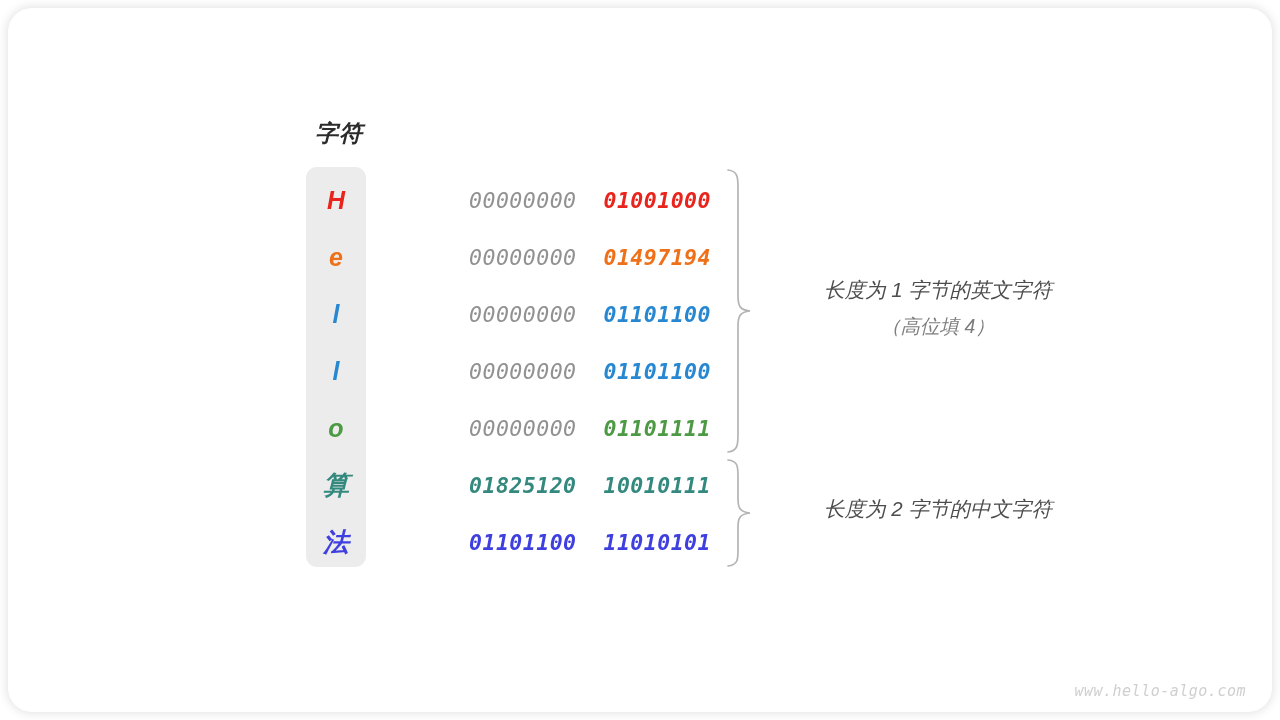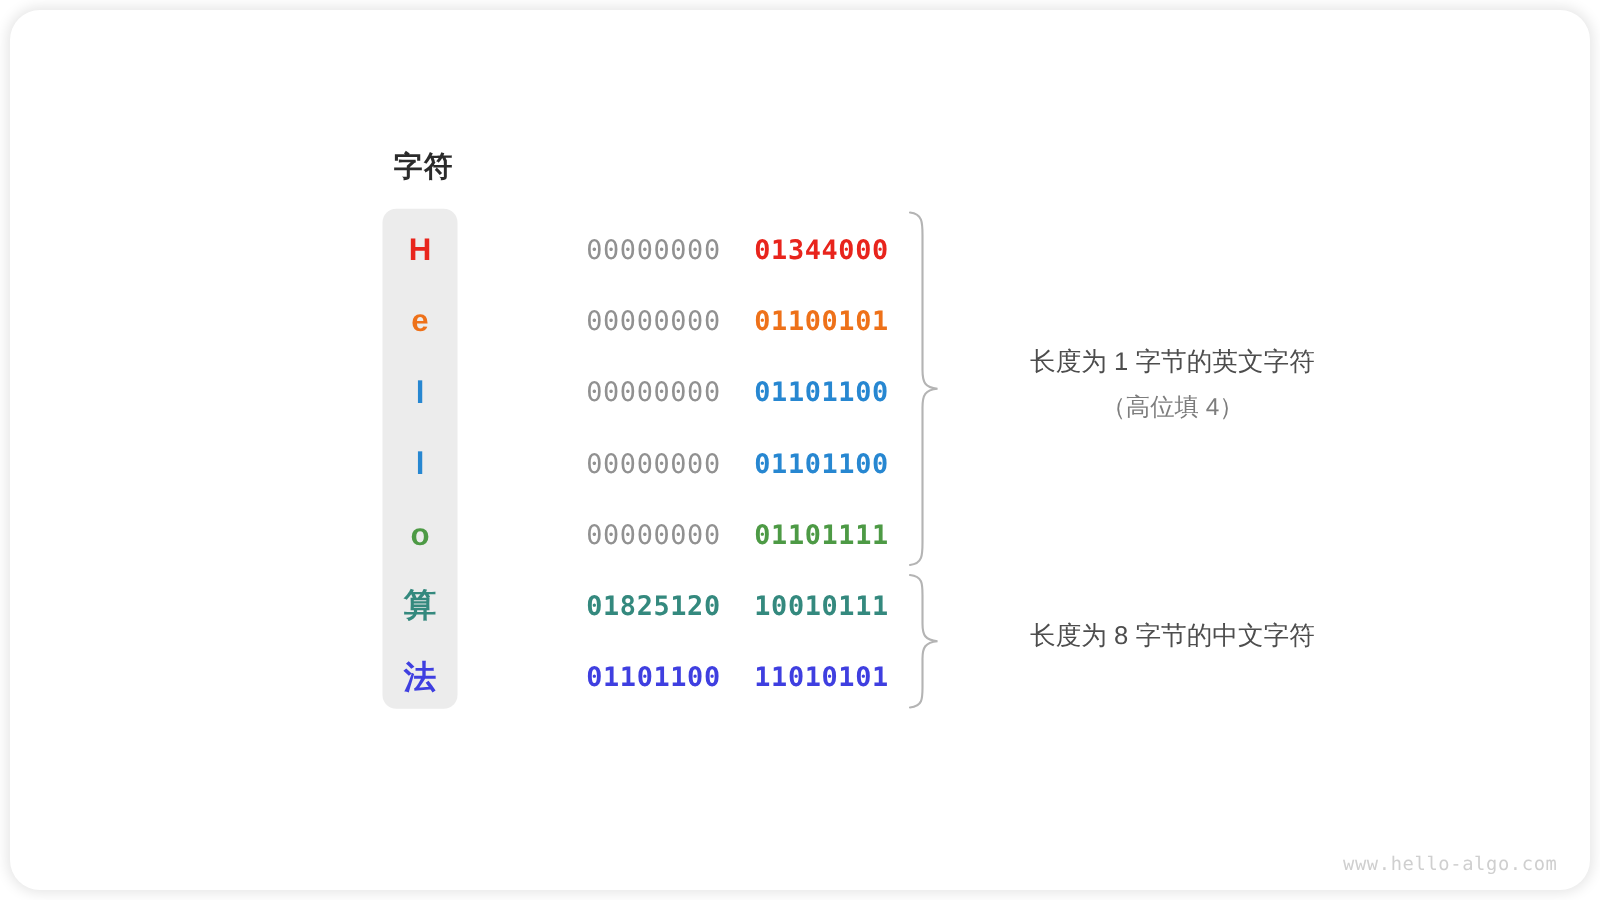--- a/index.html
+++ b/index.html
@@ -17,20 +17,21 @@
   
   #card {
     position: absolute;
     left: 8px;
     top: 8px;
     width: 1264px;
     height: 704px;
     background: #ffffff;
     border-radius: 24px;
     box-shadow: 0 0 10px 2px rgba(0,0,0,0.10);
+    font-style: italic;
   }
 
   
   #stage {
     position: absolute;
     left: 0;
     top: 0;
     width: 1264px;
     height: 704px;
   }
@@ -149,25 +150,25 @@
 <div id="card">
   <div id="stage">
 
     <div class="col-head" id="head-char">字符</div>
 
     <div id="char-col-bg"></div>
 
     <div id="rows-container">
         <div class="row" style="top: 164px; width: 1264px;">
           <div class="ch" style="color: rgb(232, 36, 28);">H</div>
-          <div class="bits"><span class="hi">00000000</span>  <span class="lo" style="color: rgb(232, 36, 28);">01344000</span></div>
+          <div class="bits"><span class="hi">00000000</span>  <span class="lo" style="color: rgb(232, 36, 28);">01001000</span></div>
         </div>
         <div class="row" style="top: 221px; width: 1264px;">
           <div class="ch" style="color: rgb(238, 113, 25);">e</div>
-          <div class="bits"><span class="hi">00000000</span>  <span class="lo" style="color: rgb(238, 113, 25);">01100101</span></div>
+          <div class="bits"><span class="hi">00000000</span>  <span class="lo" style="color: rgb(238, 113, 25);">01497194</span></div>
         </div>
         <div class="row" style="top: 278px; width: 1264px;">
           <div class="ch" style="color: rgb(39, 135, 209);">l</div>
           <div class="bits"><span class="hi">00000000</span>  <span class="lo" style="color: rgb(39, 135, 209);">01101100</span></div>
         </div>
         <div class="row" style="top: 335px; width: 1264px;">
           <div class="ch" style="color: rgb(39, 135, 209);">l</div>
           <div class="bits"><span class="hi">00000000</span>  <span class="lo" style="color: rgb(39, 135, 209);">01101100</span></div>
         </div>
         <div class="row" style="top: 392px; width: 1264px;">
@@ -203,19 +204,19 @@
                L 16 94
                C 16 103, 16 109, 6 110" fill="none" stroke="#b4b4b4" stroke-width="1.7" stroke-linecap="round"></path>
     </svg>
 
     <div class="annot" id="annot-1" style="left:770px; top:264px; width:320px;">
       <span>长度为 1 字节的英文字符</span>
       <span class="sub">（高位填 4）</span>
     </div>
 
     <div class="annot" id="annot-2" style="left:770px; top:483px; width:320px;">
-      <span>长度为 8 字节的中文字符</span>
+      <span>长度为 2 字节的中文字符</span>
     </div>
 
     <div id="watermark">www.hello-algo.com</div>
 
   </div>
 </div>
 
 </body></html>

